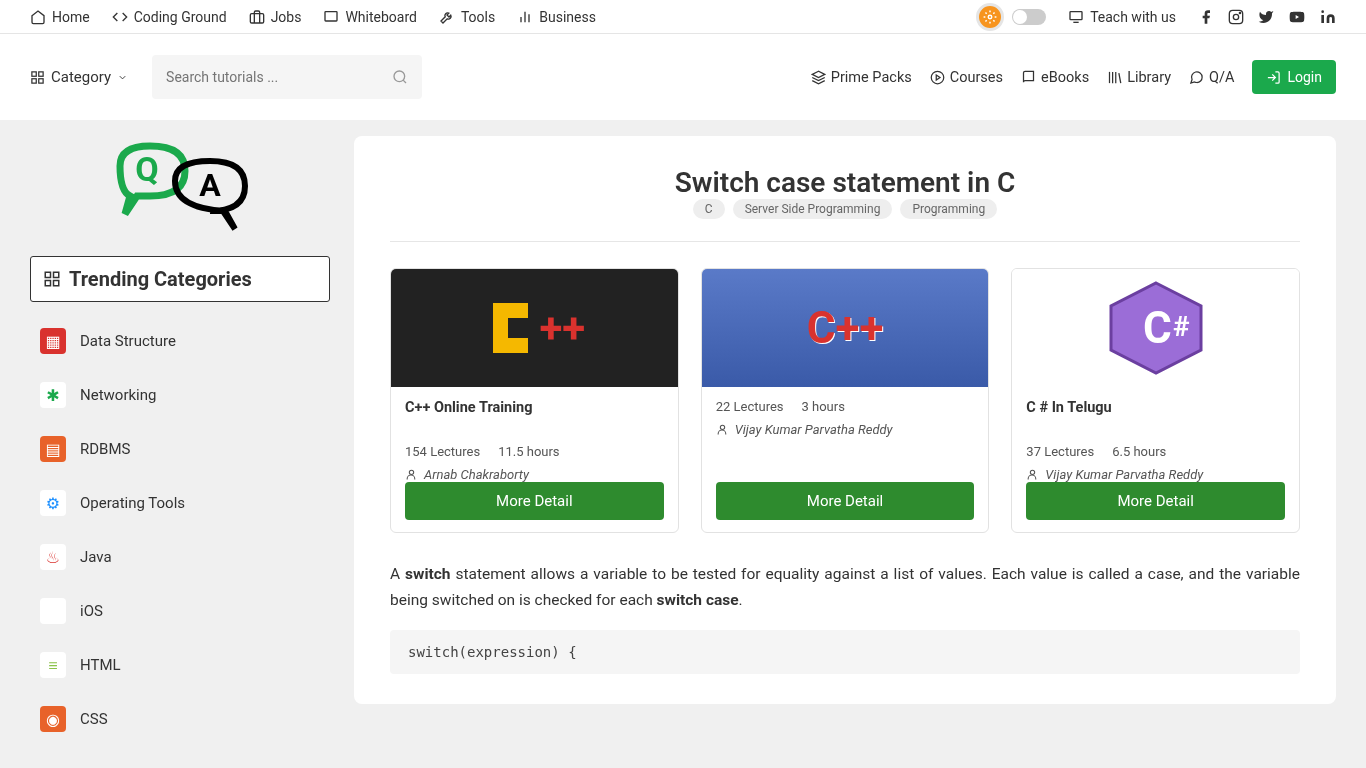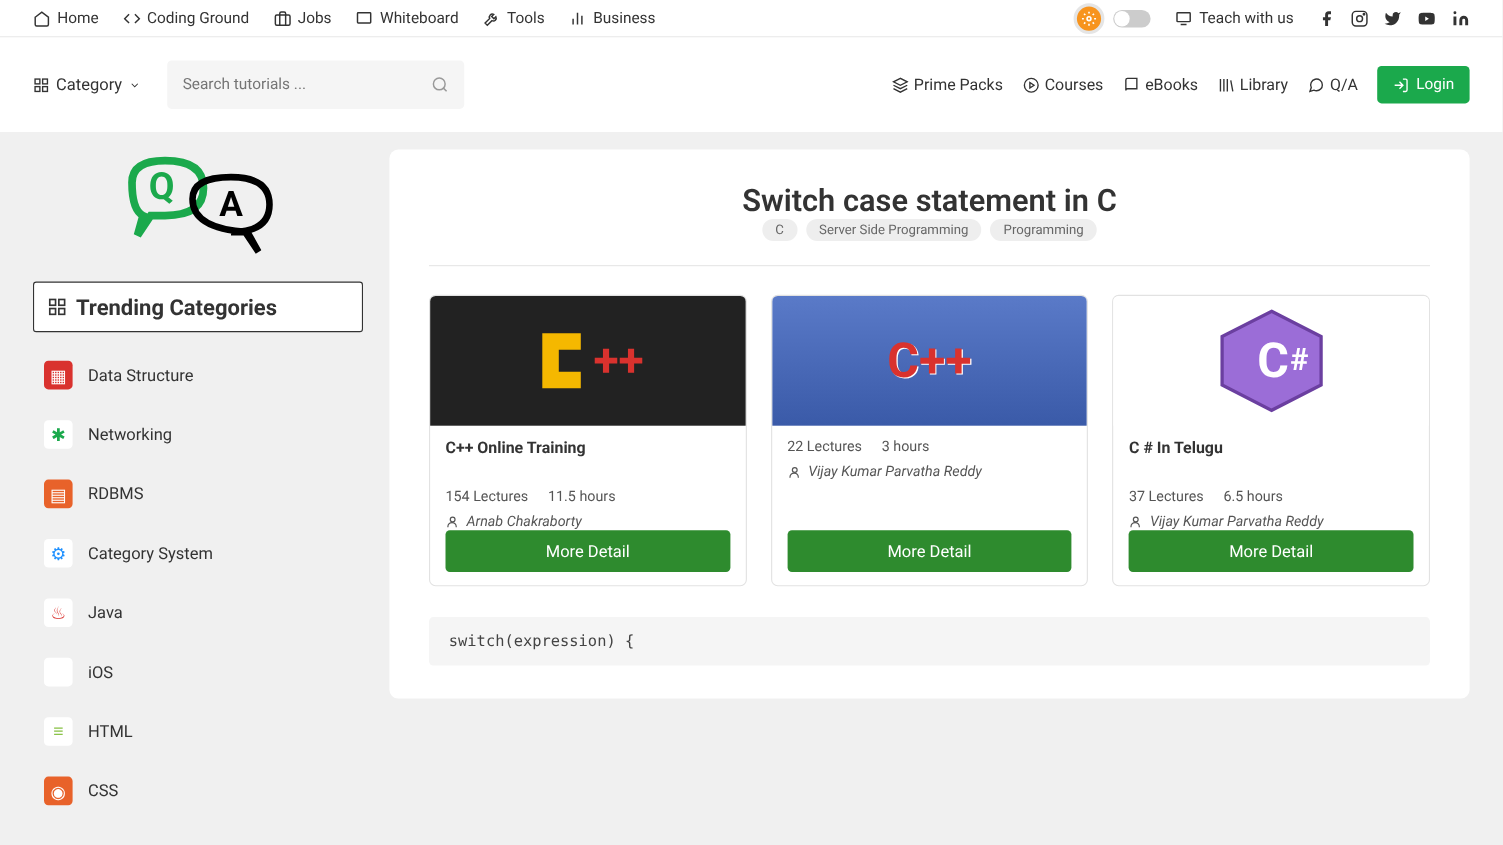--- a/index.html
+++ b/index.html
@@ -255,21 +255,21 @@
         <li class="cat-item">
           <span class="cat-icon" style="background:#fff;color:#1ba94c">✱</span>
           <span>Networking</span>
         </li>
         <li class="cat-item">
           <span class="cat-icon" style="background:#e8622a;color:#fff">▤</span>
           <span>RDBMS</span>
         </li>
         <li class="cat-item">
           <span class="cat-icon" style="background:#fff;color:#1e90ff">⚙</span>
-          <span>Category System</span>
+          <span>Operating Tools</span>
         </li>
         <li class="cat-item">
           <span class="cat-icon" style="background:#fff;color:#d9322e">♨</span>
           <span>Java</span>
         </li>
         <li class="cat-item">
           <span class="cat-icon" style="background:#fff;color:#000"></span>
           <span>iOS</span>
         </li>
         <li class="cat-item">
@@ -358,15 +358,18 @@
               <svg width="13" height="13" viewBox="0 0 24 24" fill="none" stroke="currentColor" stroke-width="2">
                 <circle cx="12" cy="8" r="4"></circle>
                 <path d="M4 21v-1a7 7 0 0 1 14 0v1"></path>
               </svg>
               <span style="flex:1">Vijay Kumar Parvatha Reddy</span>
             </div>
       <div class="more-btn">More Detail</div>
     </div>
         </div>
       </div>
+    <p>
+      <span>A </span><b>switch</b><span> statement allows a variable to be tested for equality against a list of values. Each value is called a case, and the variable being switched on is checked for each </span><b>switch case</b><span>.</span>
+    </p>
     <div class="code-block">switch(expression) {</div>
   </div>
 </div>
 
 </body></html>

